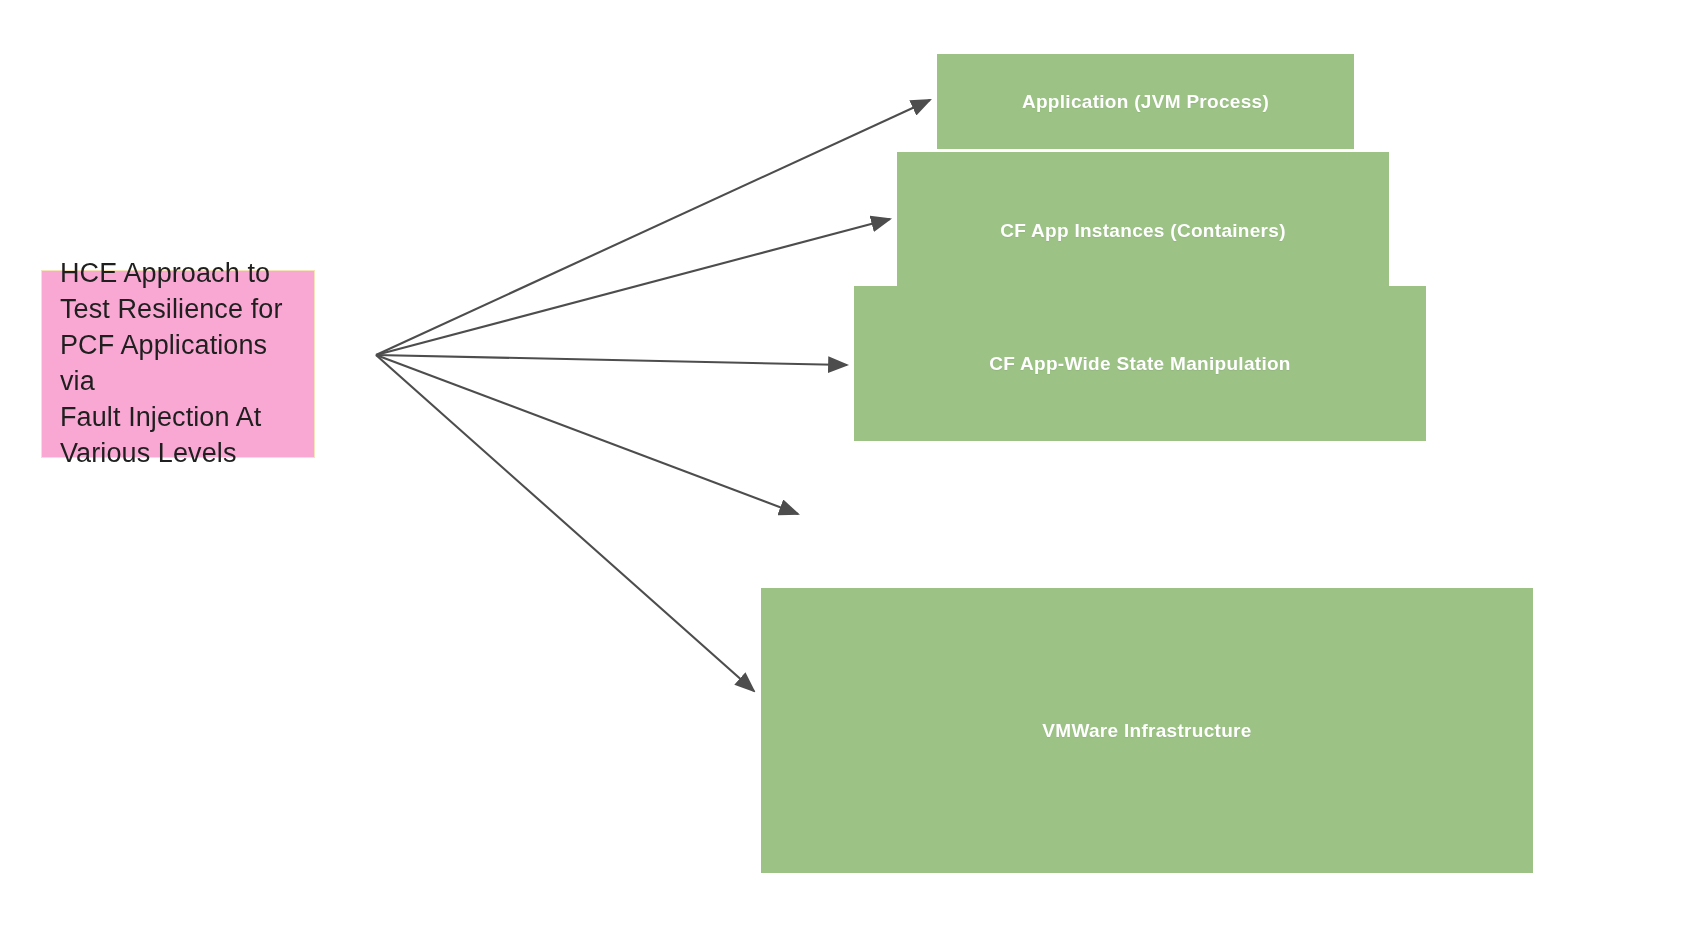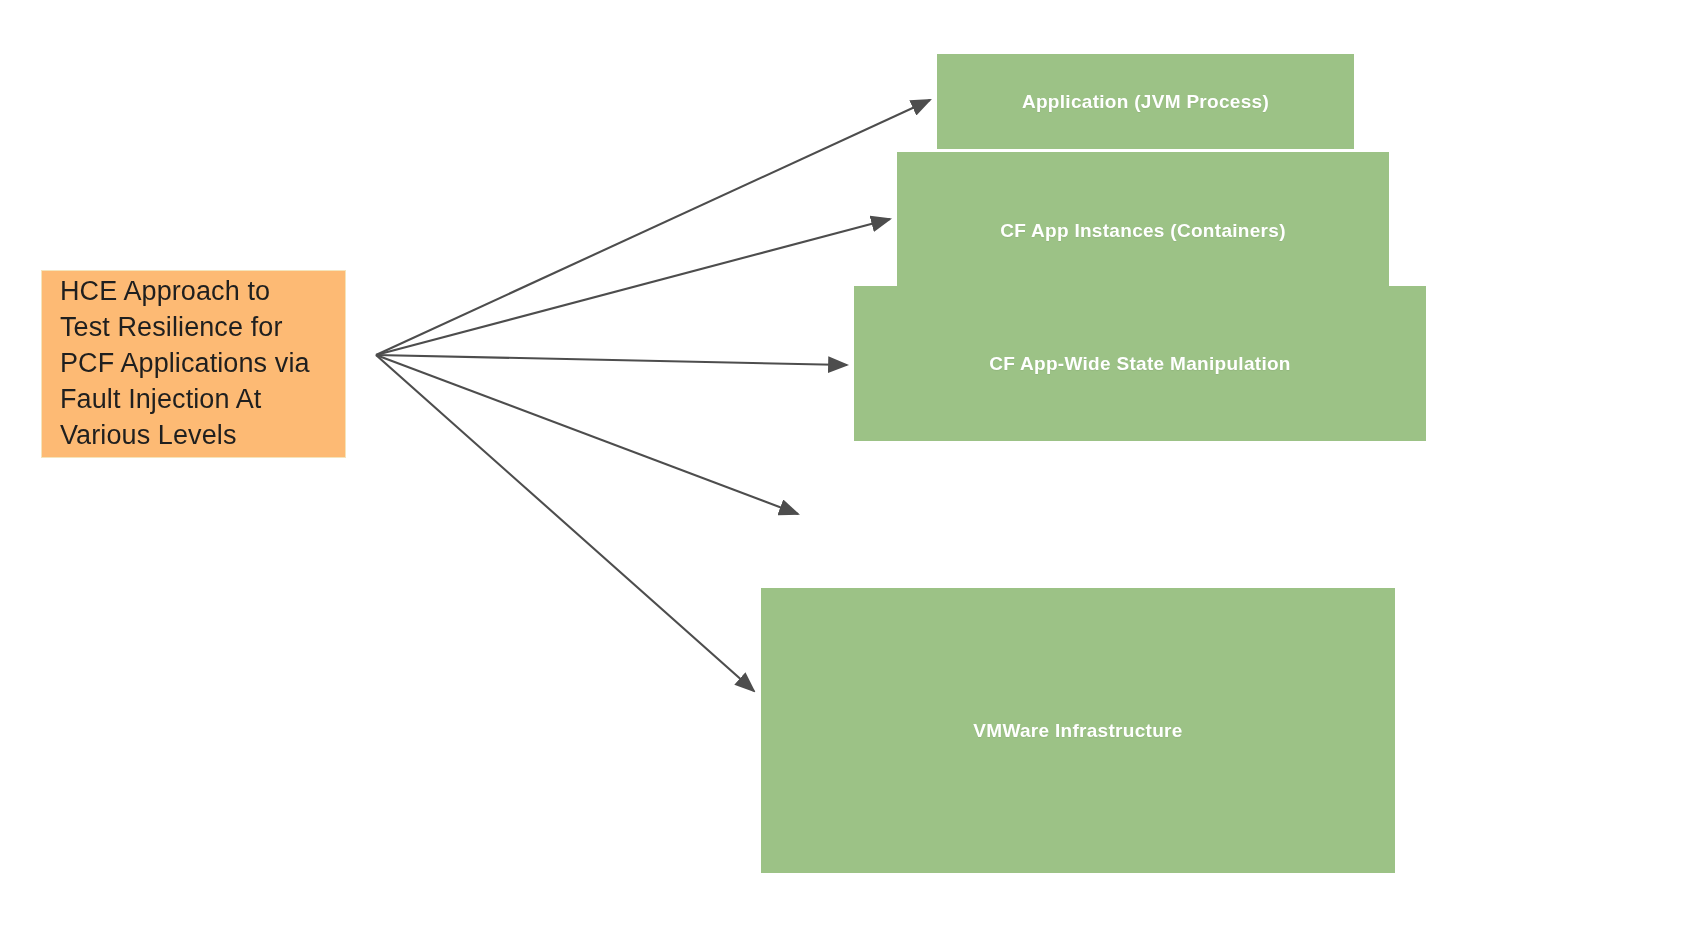--- a/index.html
+++ b/index.html
@@ -76,38 +76,38 @@
     </defs>
     <g id="edge-group" stroke="#4d4d4d" stroke-width="2.1" fill="none">
         <line x1="376" y1="355" x2="930" y2="100" marker-end="url(#arrowhead)"></line>
         <line x1="376" y1="355" x2="890" y2="219" marker-end="url(#arrowhead)"></line>
         <line x1="376" y1="355" x2="847" y2="365" marker-end="url(#arrowhead)"></line>
         <line x1="376" y1="355" x2="798" y2="514" marker-end="url(#arrowhead)"></line>
         <line x1="376" y1="355" x2="754" y2="691" marker-end="url(#arrowhead)"></line>
       </g>
   </svg>
 
-  <div class="source-node" style="left: 41px; top: 270px; width: 305px; height: 188px; background: #fdba74;">
+  <div class="source-node" style="left: 41px; top: 270px; width: 274px; height: 188px; background: #f9a8d4;">
     <div class="source-text" style="color: rgb(31, 31, 31);">HCE Approach to
 Test Resilience for
 PCF Applications via
 Fault Injection At
 Various Levels</div>
   </div>
 
   <div class="layer-box" style="left: 937px; top: 54px; width: 417px; height: 95px; background: rgb(156, 194, 134);">
     <div class="layer-label" style="color: rgb(255, 255, 255);">Application (JVM Process)</div>
   </div>
 
   <div class="layer-box" style="left: 897px; top: 152px; width: 492px; height: 158px; background: rgb(156, 194, 134);">
     <div class="layer-label" style="color: rgb(255, 255, 255);">CF App Instances (Containers)</div>
   </div>
 
   <div class="layer-box" style="left: 854px; top: 286px; width: 572px; height: 155px; background: rgb(156, 194, 134);">
     <div class="layer-label" style="color: rgb(255, 255, 255);">CF App-Wide State Manipulation</div>
   </div>
 
 
-  <div class="layer-box" style="left: 761px; top: 588px; width: 634px; height: 285px; background: rgb(156, 194, 134);">
+  <div class="layer-box" style="left: 761px; top: 588px; width: 772px; height: 285px; background: rgb(156, 194, 134);">
     <div class="layer-label" style="color: rgb(255, 255, 255);">VMWare Infrastructure</div>
   </div>
 
 </div>
 
 </body></html>

